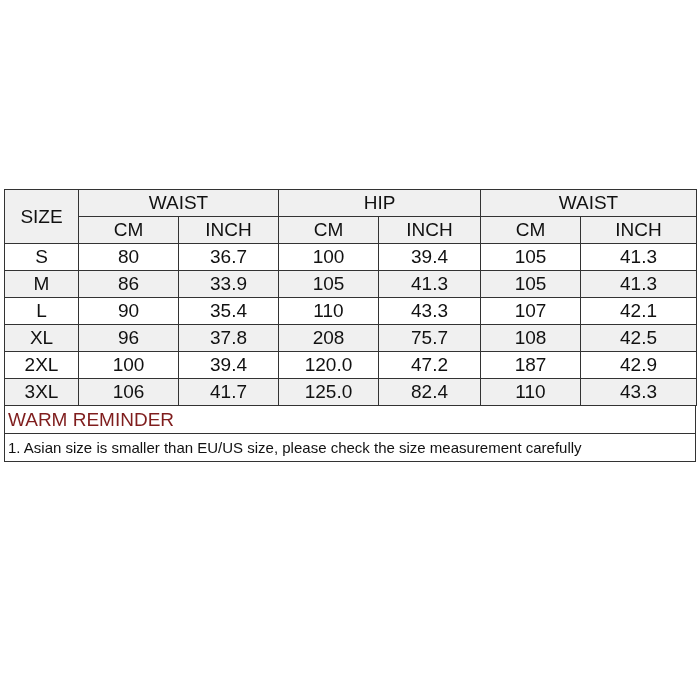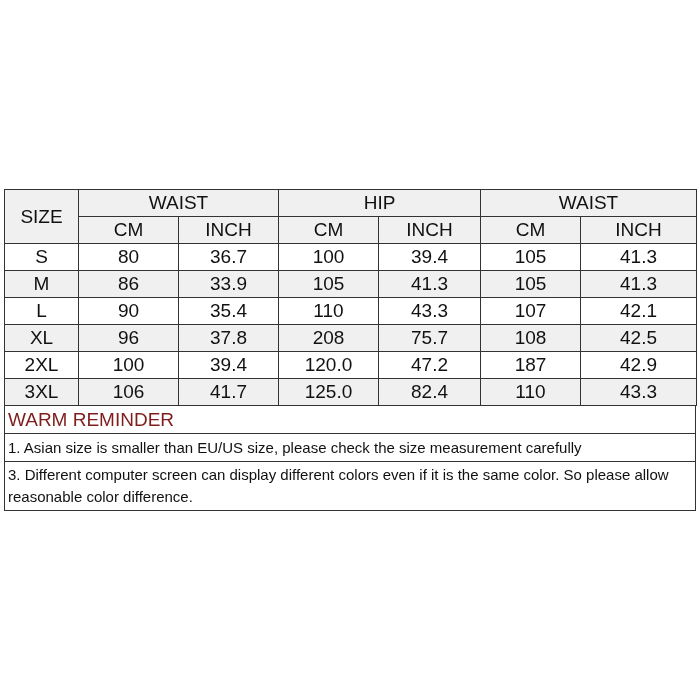--- a/index.html
+++ b/index.html
@@ -99,15 +99,14 @@
       <td>82.4</td>
       <td>110</td>
       <td>43.3</td>
     </tr>
   </tbody>
     </table>
 
   <div class="notes">
     <div class="reminder">WARM REMINDER</div>
     <div class="note one">1. Asian size is smaller than EU/US size, please check the size measurement carefully</div>
-    <div class="note multi">3. Different computer screen can display different colors even if it is the same color. So please allow reasonable color difference.</div>
   </div>
 </div>
 
 </body></html>

